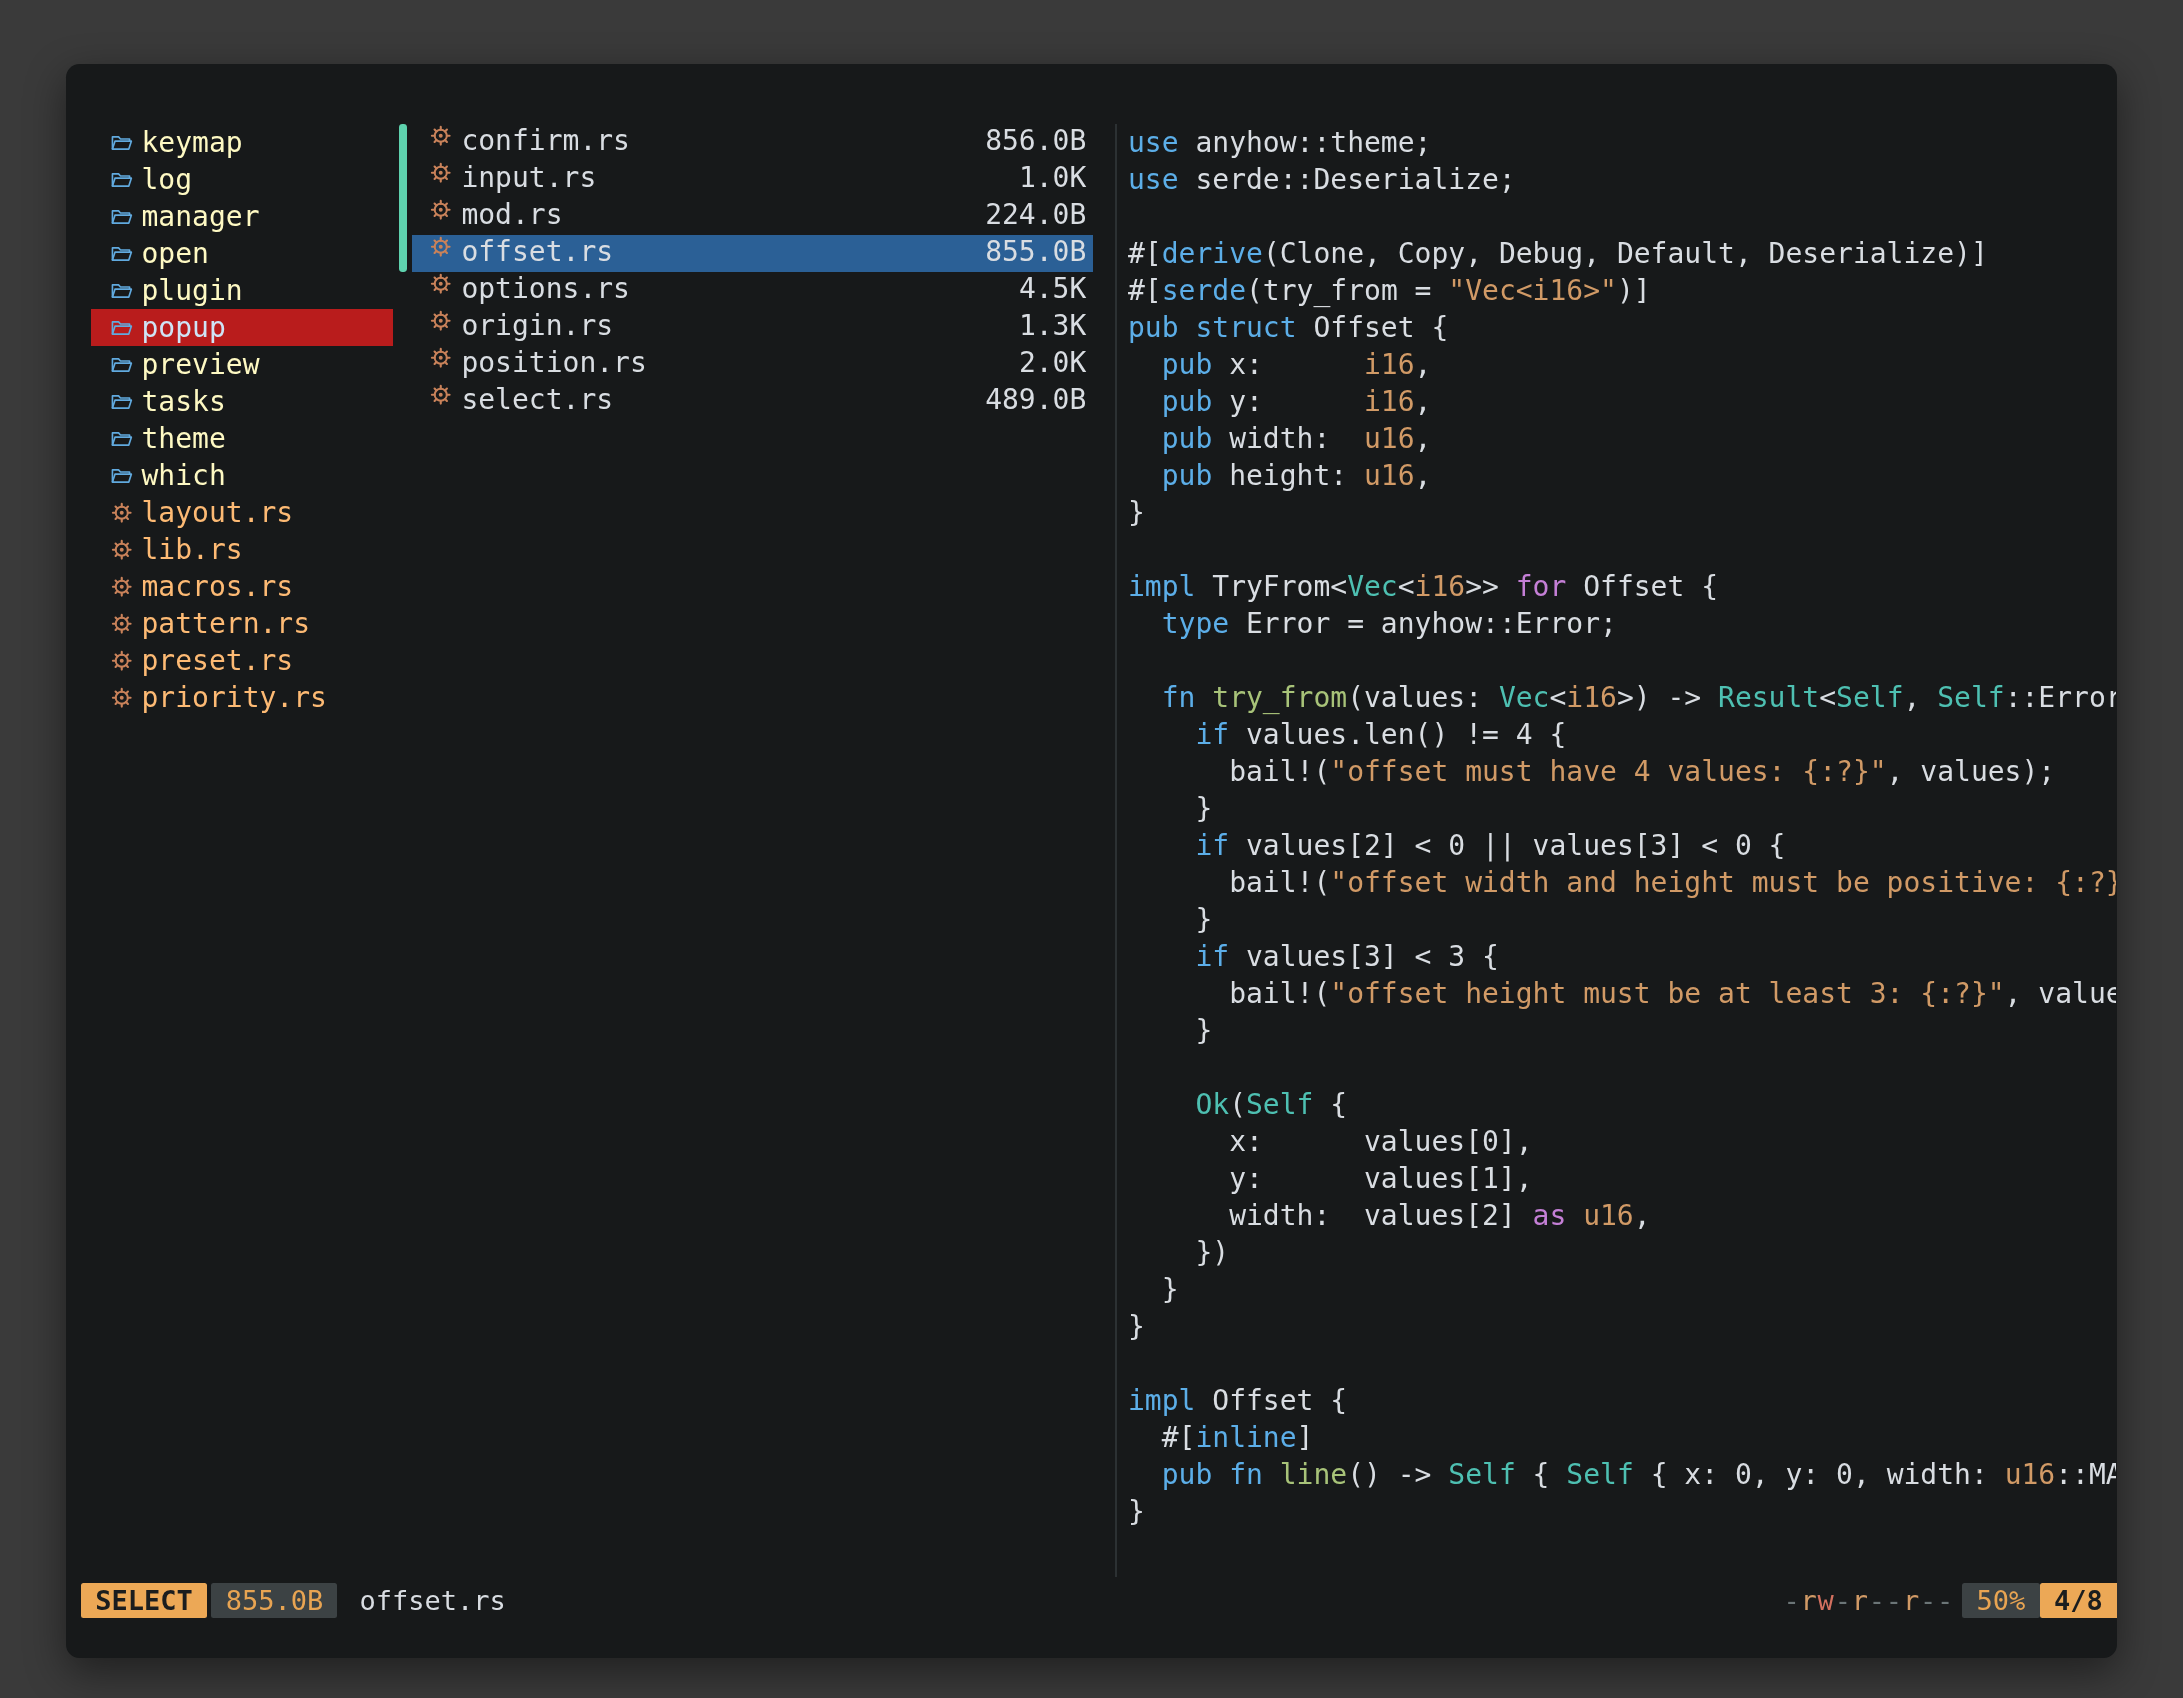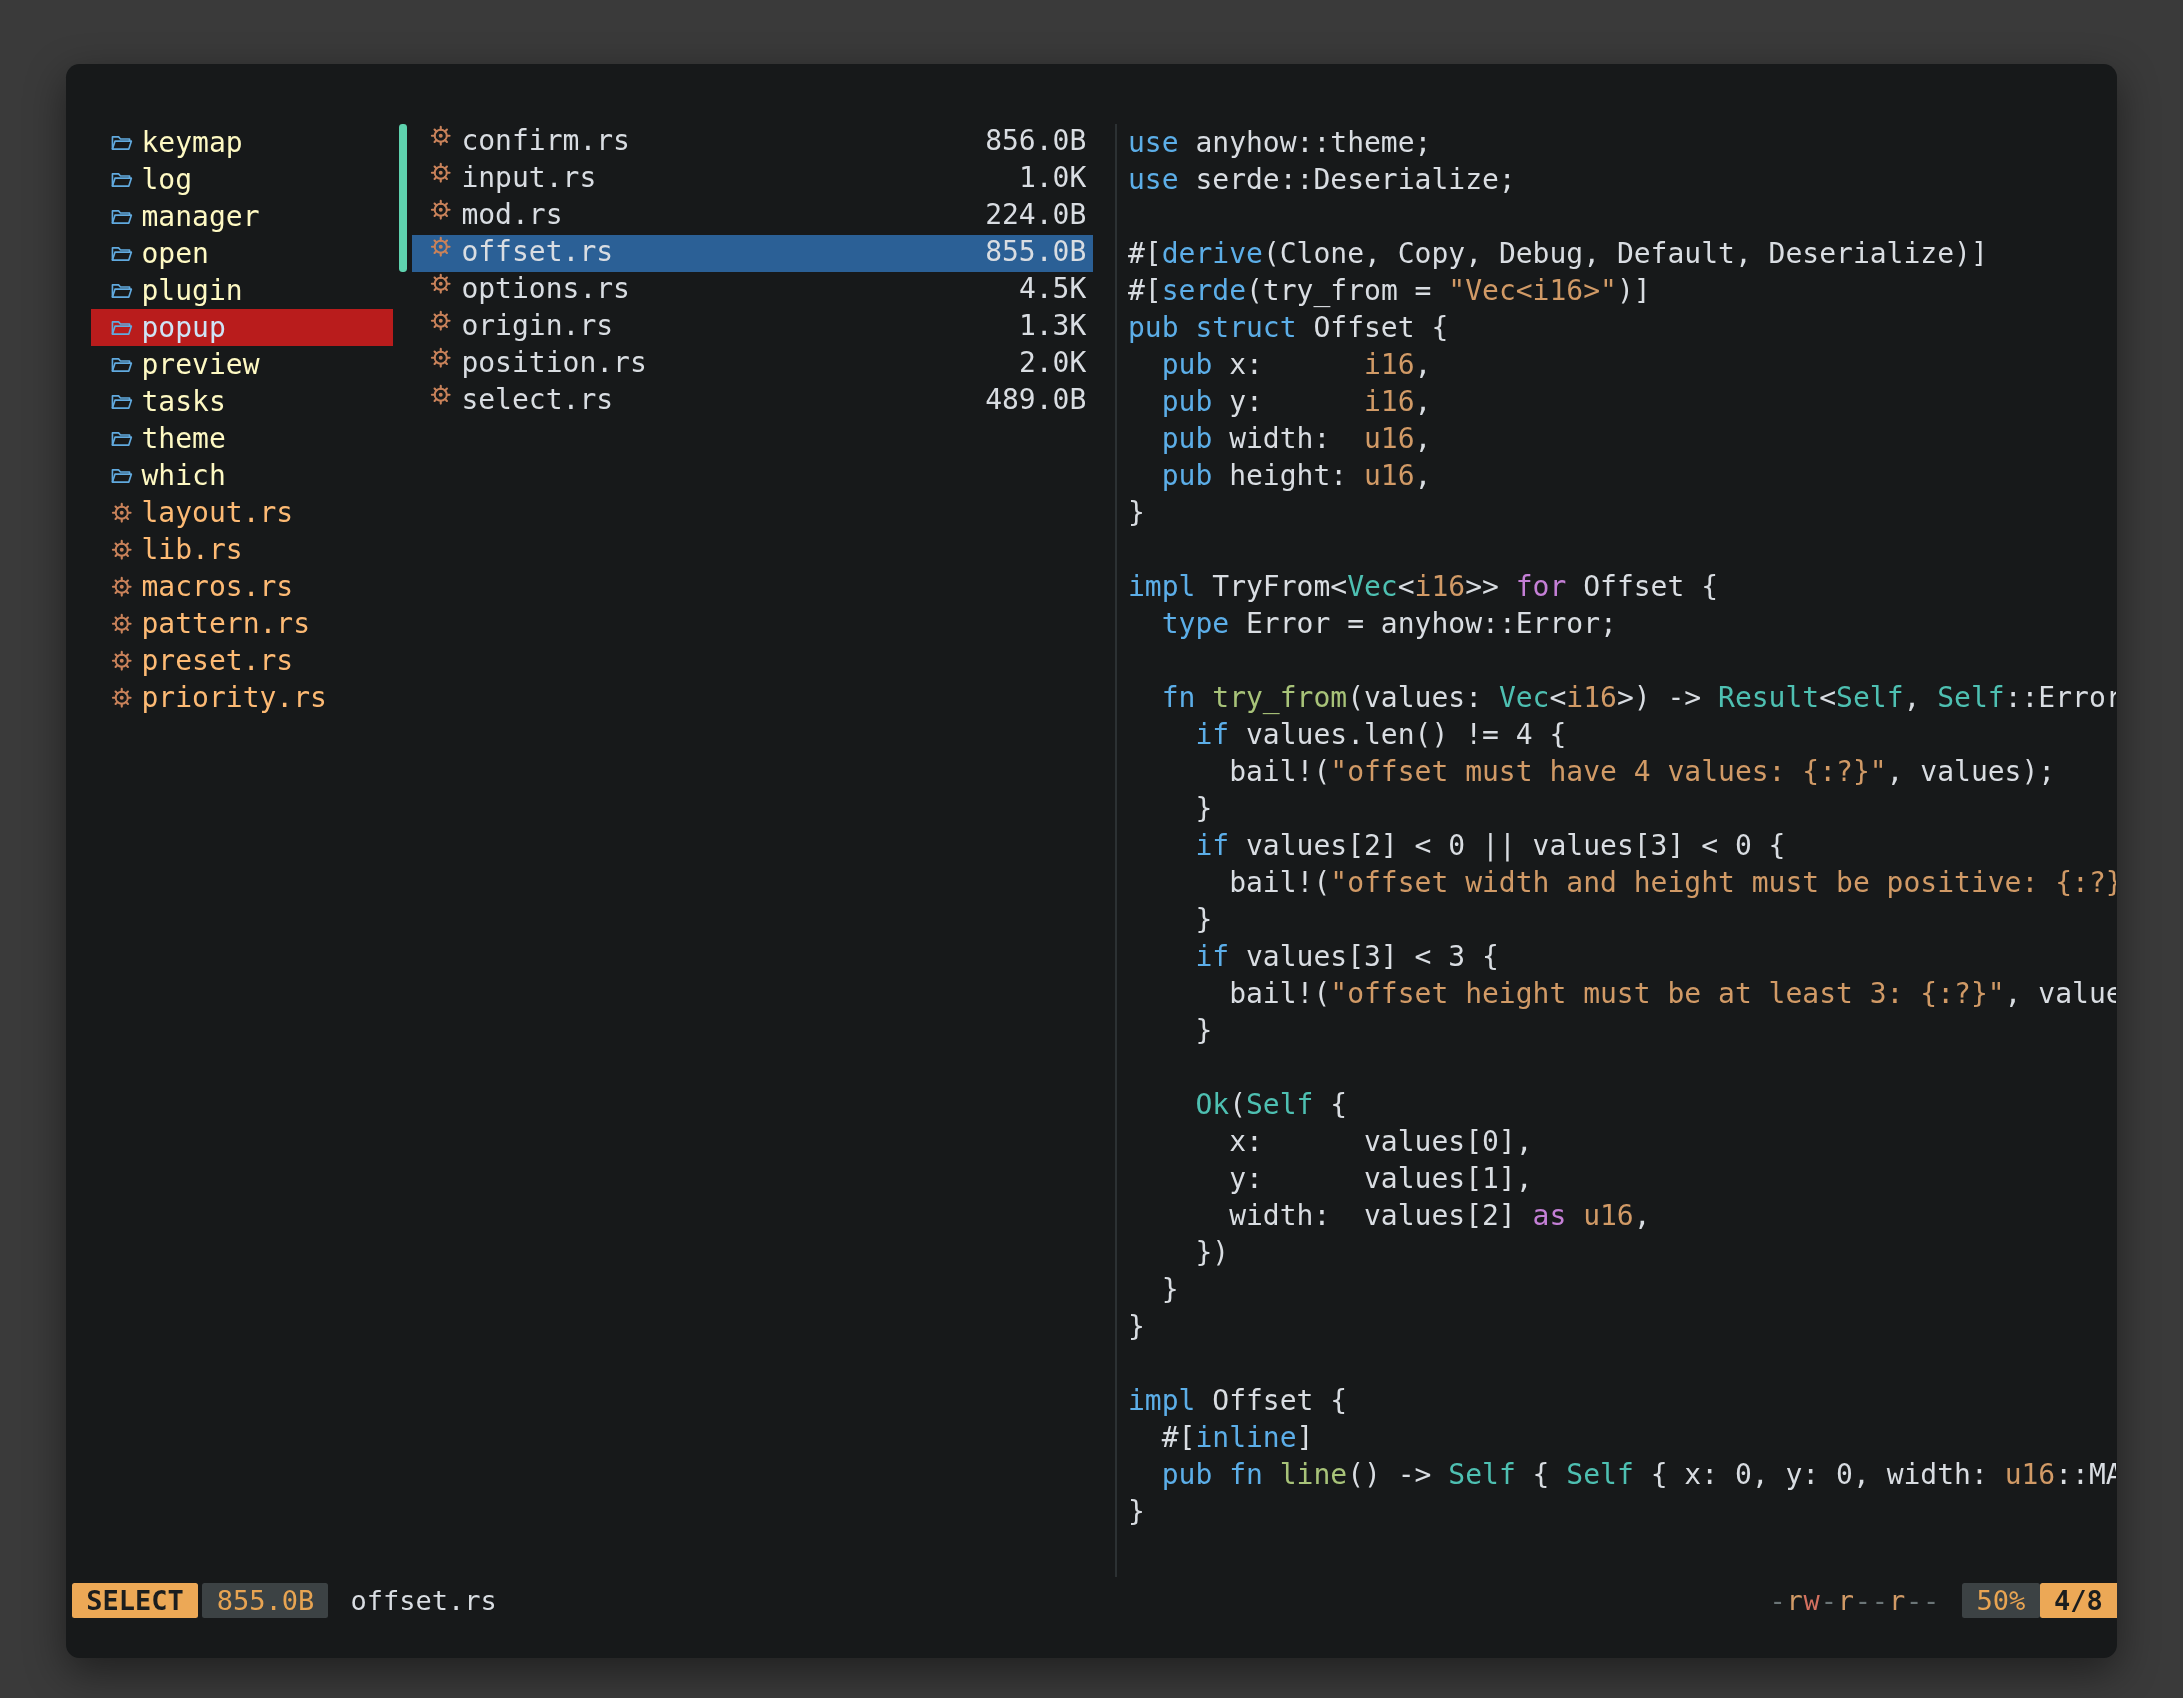--- a/index.html
+++ b/index.html
@@ -33,27 +33,27 @@
   .divider{position:absolute;left:1049px;top:60px;width:1.7px;height:1453px;background:#2c3133}
   .codepane{position:absolute;left:1062px;top:60px;width:988px;height:1457px;overflow:hidden;font-size:28px}
   .cline{height:37px;line-height:37px;white-space:pre}
   .s-k{color:#5caee8}   
   .s-t{color:#4ec0b2}   
   .s-o{color:#d19a66}   
   .s-m{color:#c47fd6}   
   .s-f{color:#a8c379}   
   .s-d{color:#d9dde2}   
   
-  .statusbar{position:absolute;left:0;top:1517px;width:100%;height:39px;display:flex;align-items:center;font-size:27px;padding-left:6px;box-sizing:border-box}
+  .statusbar{position:absolute;left:0;top:1517px;width:100%;height:39px;display:flex;align-items:center;font-size:27px;padding-left:15px;box-sizing:border-box}
   .badge{height:35px;line-height:35px;padding:0 14.3px;border-radius:2.5px;white-space:nowrap}
   .badge.accent{background:#eca856;color:#1b1d1e;font-weight:bold}
   .badge.gray{background:#3c4244;color:#e8a452;margin-left:4.2px}
   .fname{color:#d9dde2;margin-left:22px}
   .spacer{flex:1}
-  .perms{letter-spacing:0.8px;margin-right:18px;white-space:pre}
+  .perms{letter-spacing:0.8px;margin-right:4px;white-space:pre}
   .badge.pos{margin-left:0;border-radius:2.5px 0 0 2.5px}
 </style>
 </head>
 <body>
 
 <div class="window">
 
   <div class="sidebar">
     <div class="slist">
         <div class="srow folder">

